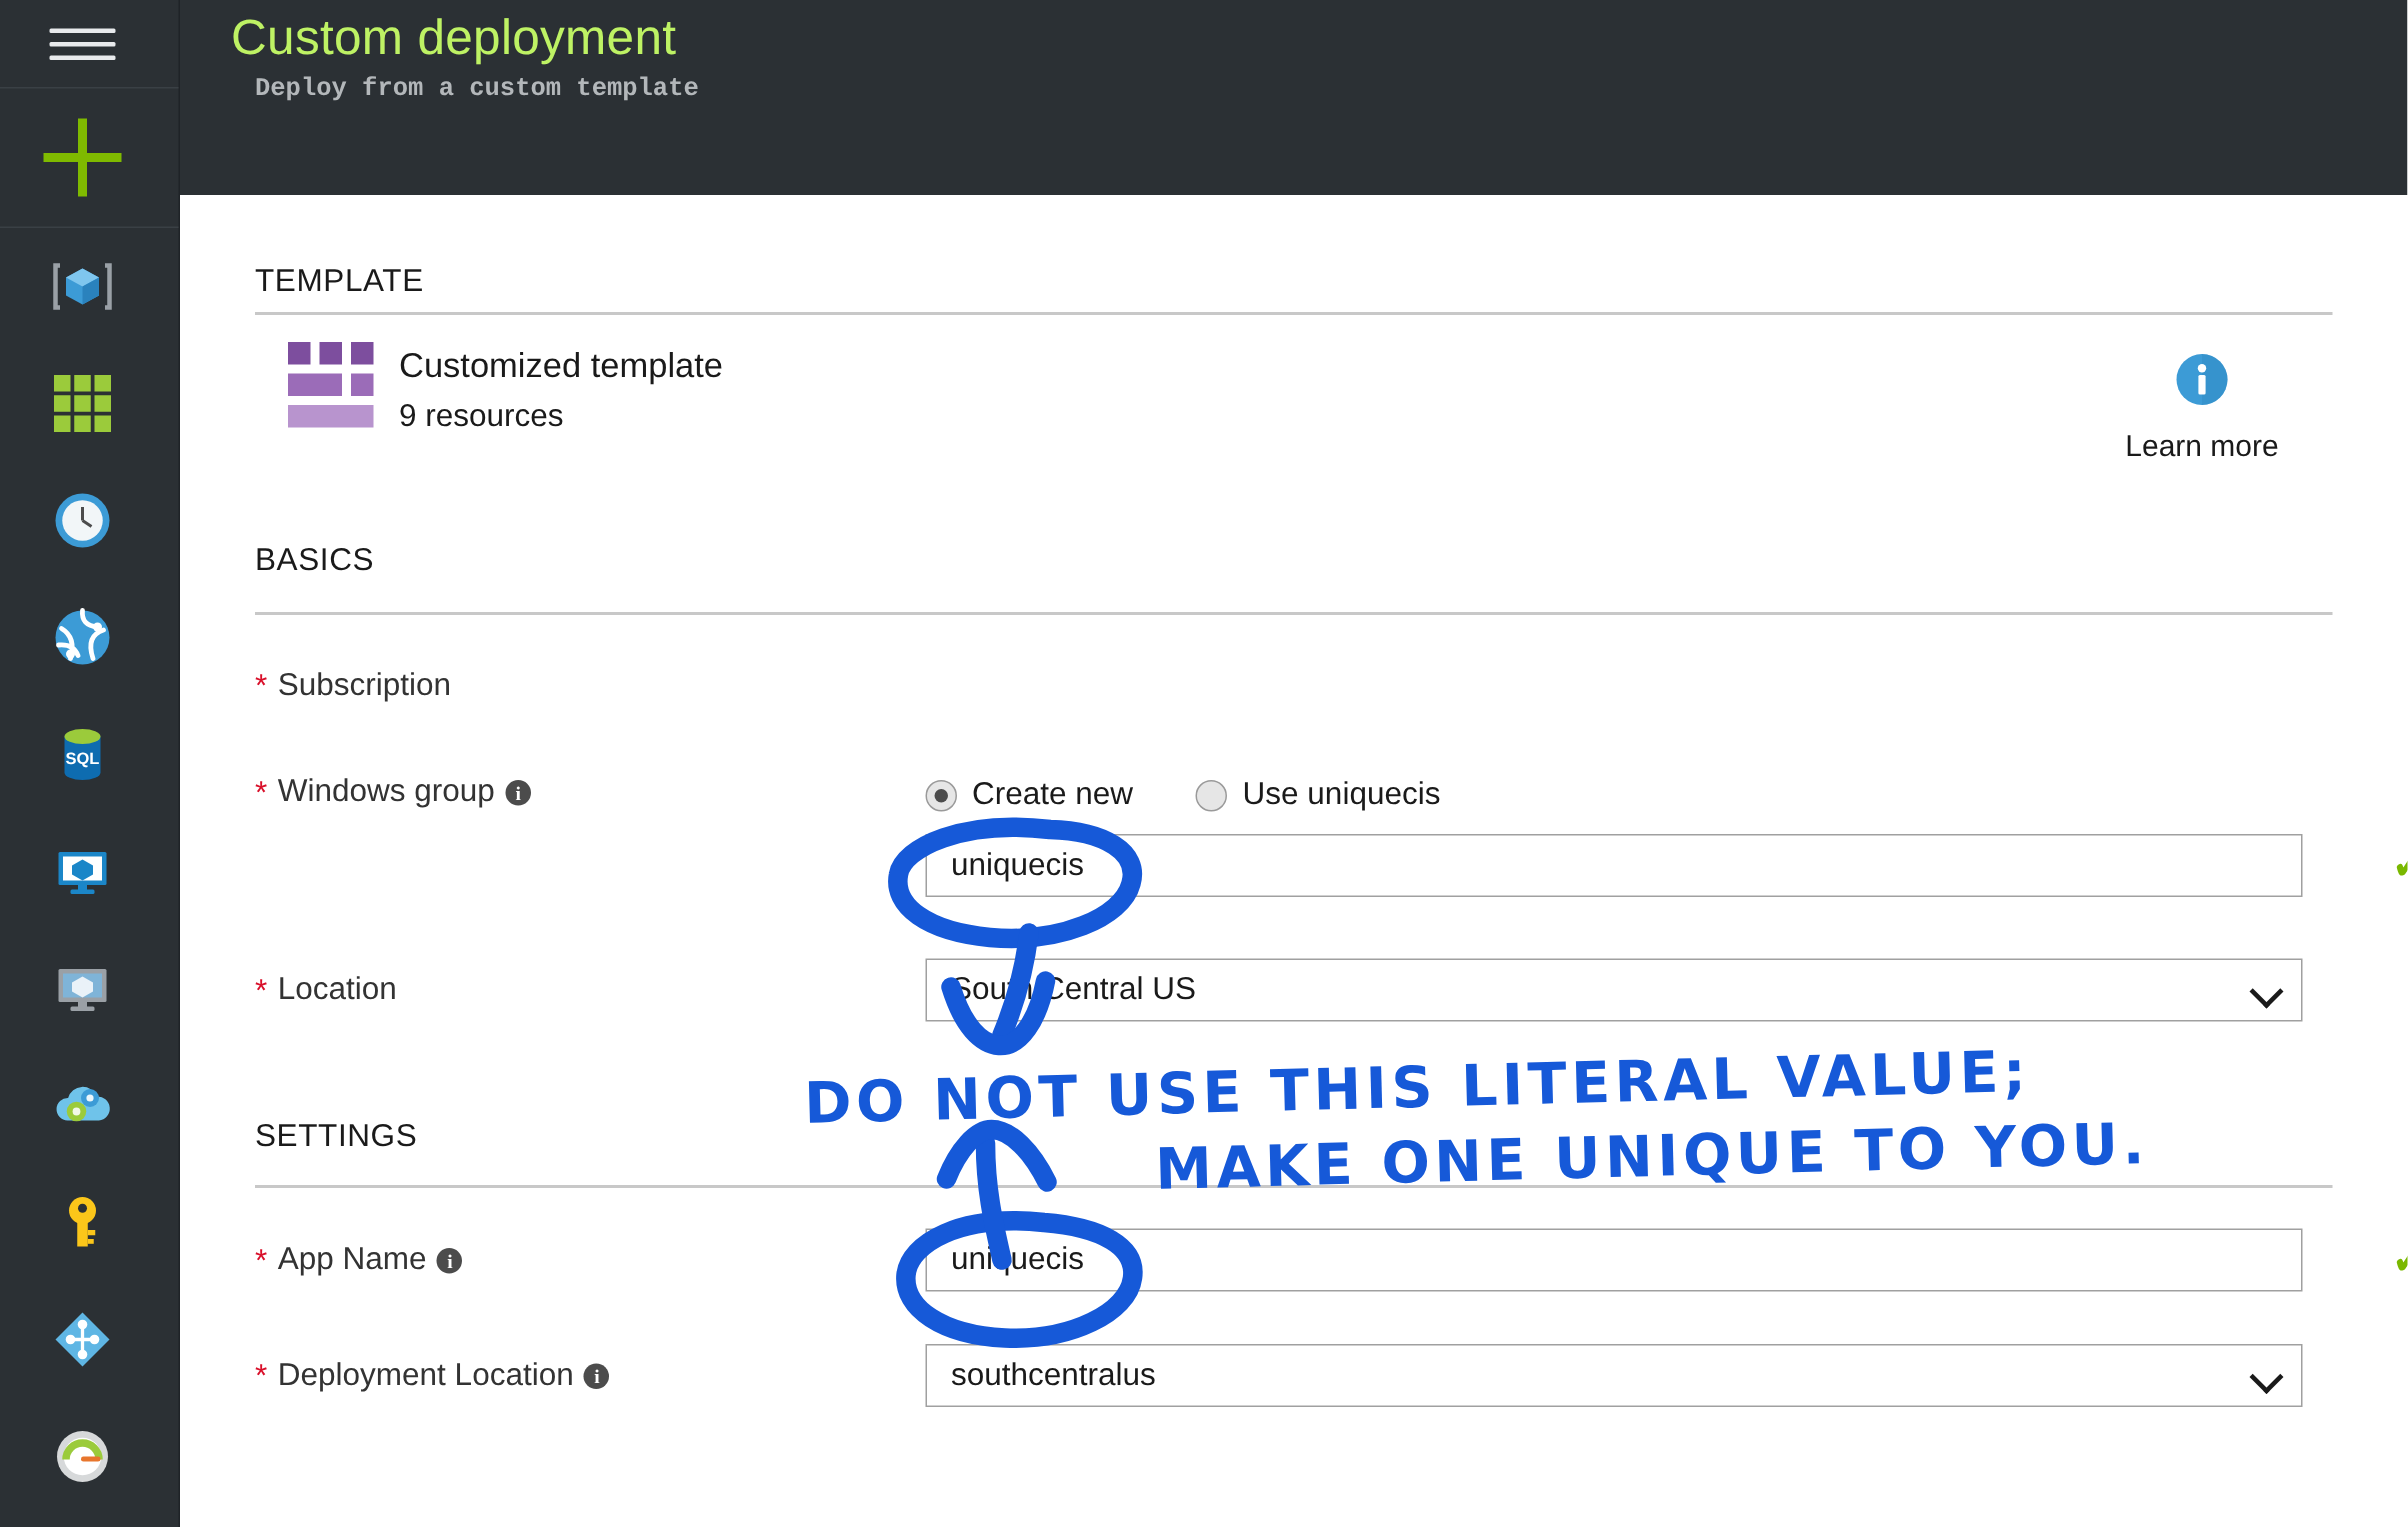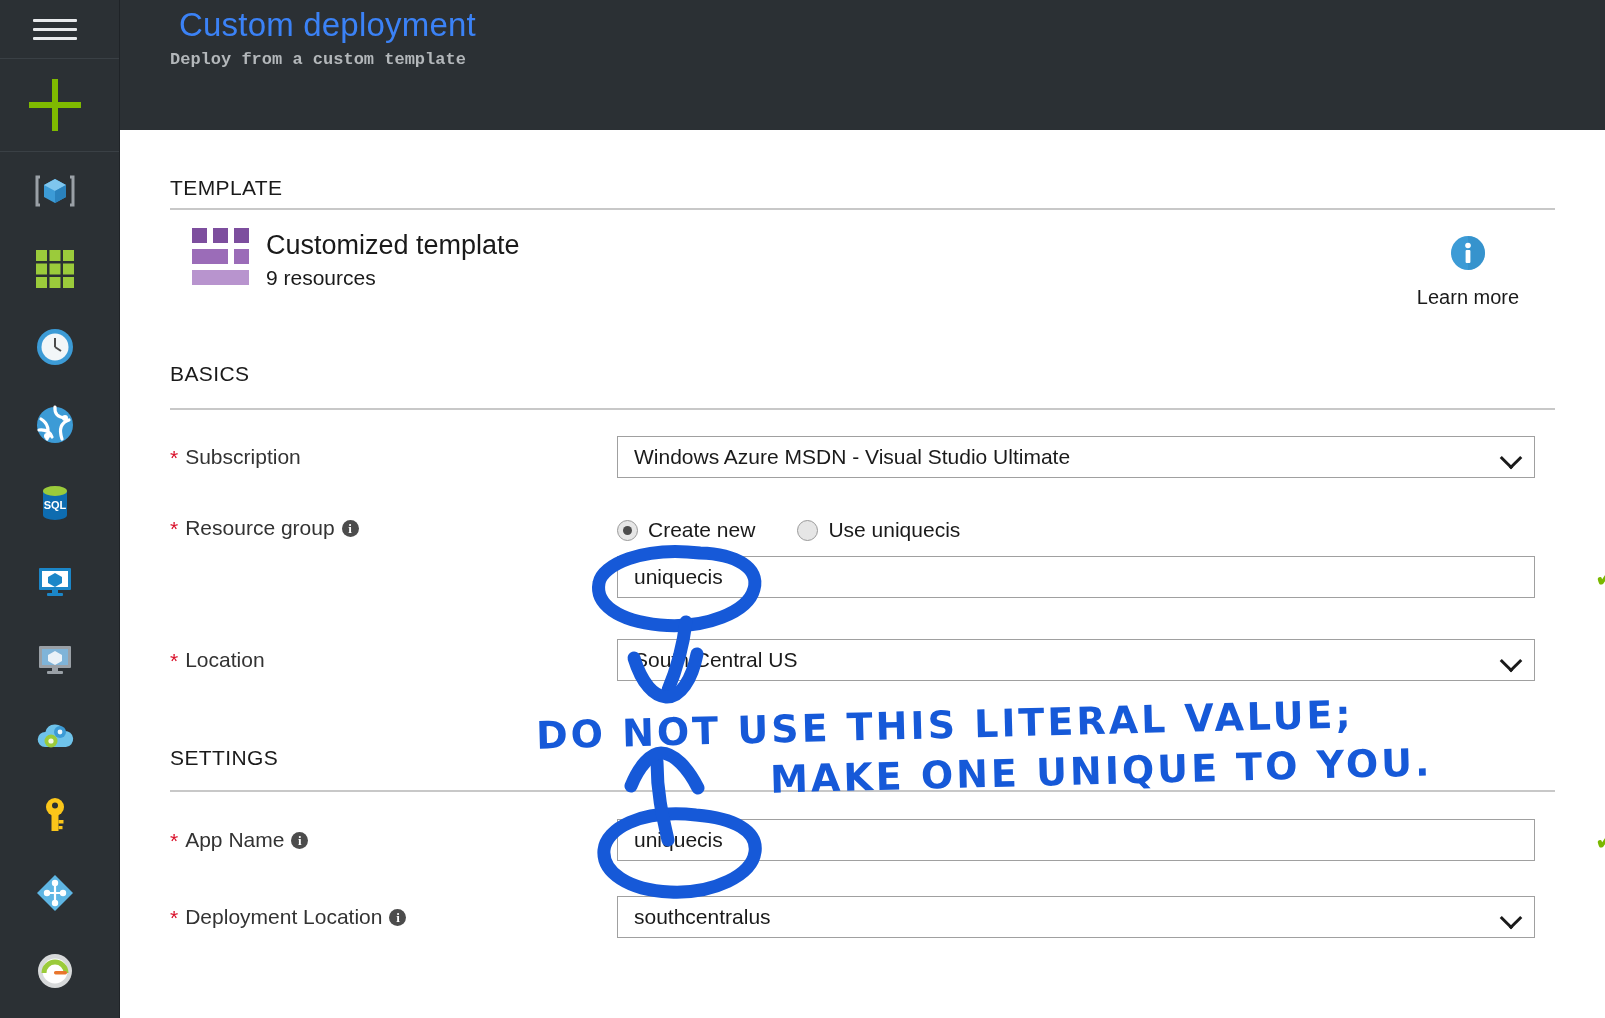--- a/index.html
+++ b/index.html
@@ -42,22 +42,22 @@
   .plus:before { left: 23px; top: 0; width: 6px; height: 52px; }
   .plus:after  { top: 23px; left: 0; height: 6px; width: 52px; }
 
   
   .header {
     position: absolute; left: 120px; top: 0;
     width: 1485px; height: 130px;
     background: #2b3034;
   }
   .header-title {
-    position: absolute; left: 59px; top: 6px;
-    font-size: 33px; color: #3b82f6; font-weight: 400;
+    position: absolute; left: 34px; top: 6px;
+    font-size: 33px; color: #bef264; font-weight: 400;
     letter-spacing: 0.2px;
   }
   .header-sub {
     position: absolute; left: 50px; top: 50px;
     font-size: 17px; color: #b3b7ba; font-weight: bold; font-family: Liberation Mono, monospace;
   }
 
   
   .content {
     position: absolute; left: 120px; top: 130px;
@@ -71,21 +71,21 @@
   .rule {
     position: absolute; left: 50px; width: 1385px; height: 2px;
     background: #c8c8c8;
   }
 
   
   .tpl-icon { position: absolute; left: 72px; width: 58px; }
   .tpl-icon .r { display: flex; gap: 6px; margin-bottom: 6px; }
   .tpl-icon .b { height: 15px; }
   .tpl-title {
-    position: absolute; left: 146px; font-size: 27px; color: #1a1a1a;
+    position: absolute; left: 146px; font-size: 23px; color: #1a1a1a;
   }
   .tpl-sub {
     position: absolute; left: 146px; font-size: 21px; color: #1a1a1a;
   }
   .act {
     position: absolute; width: 120px; text-align: center; cursor: pointer;
   }
   .act .lbl { font-size: 20px; color: #1a1a1a; margin-top: 6px; display:block; }
 
   
@@ -325,28 +325,24 @@
       <span class="lbl">Learn more</span>
     </div>
 
     <div class="section-head" style="top:232px">BASICS</div>
     <div class="rule" style="top:278px"></div>
 
     <div class="flabel" style="top:315px">
       <span class="req">*</span>
       <span>Subscription</span>
     </div>
-    <div class="ctl" style="top:306px">
-      <span class="val">Windows Azure MSDN - Visual Studio Ultimate</span>
-      <span class="chev"></span>
-    </div>
 
     <div class="flabel" style="top:386px">
       <span class="req">*</span>
-      <span>Resource group</span>
+      <span>Windows group</span>
       <span class="info-ico">i</span>
     </div>
     <div class="radios" style="top:388px">
       <div class="radio on">
         <span class="dot"></span>
         <span class="rl">Create new</span>
       </div>
       <div class="radio">
         <span class="dot"></span>
         <span class="rl">Use uniquecis</span>

